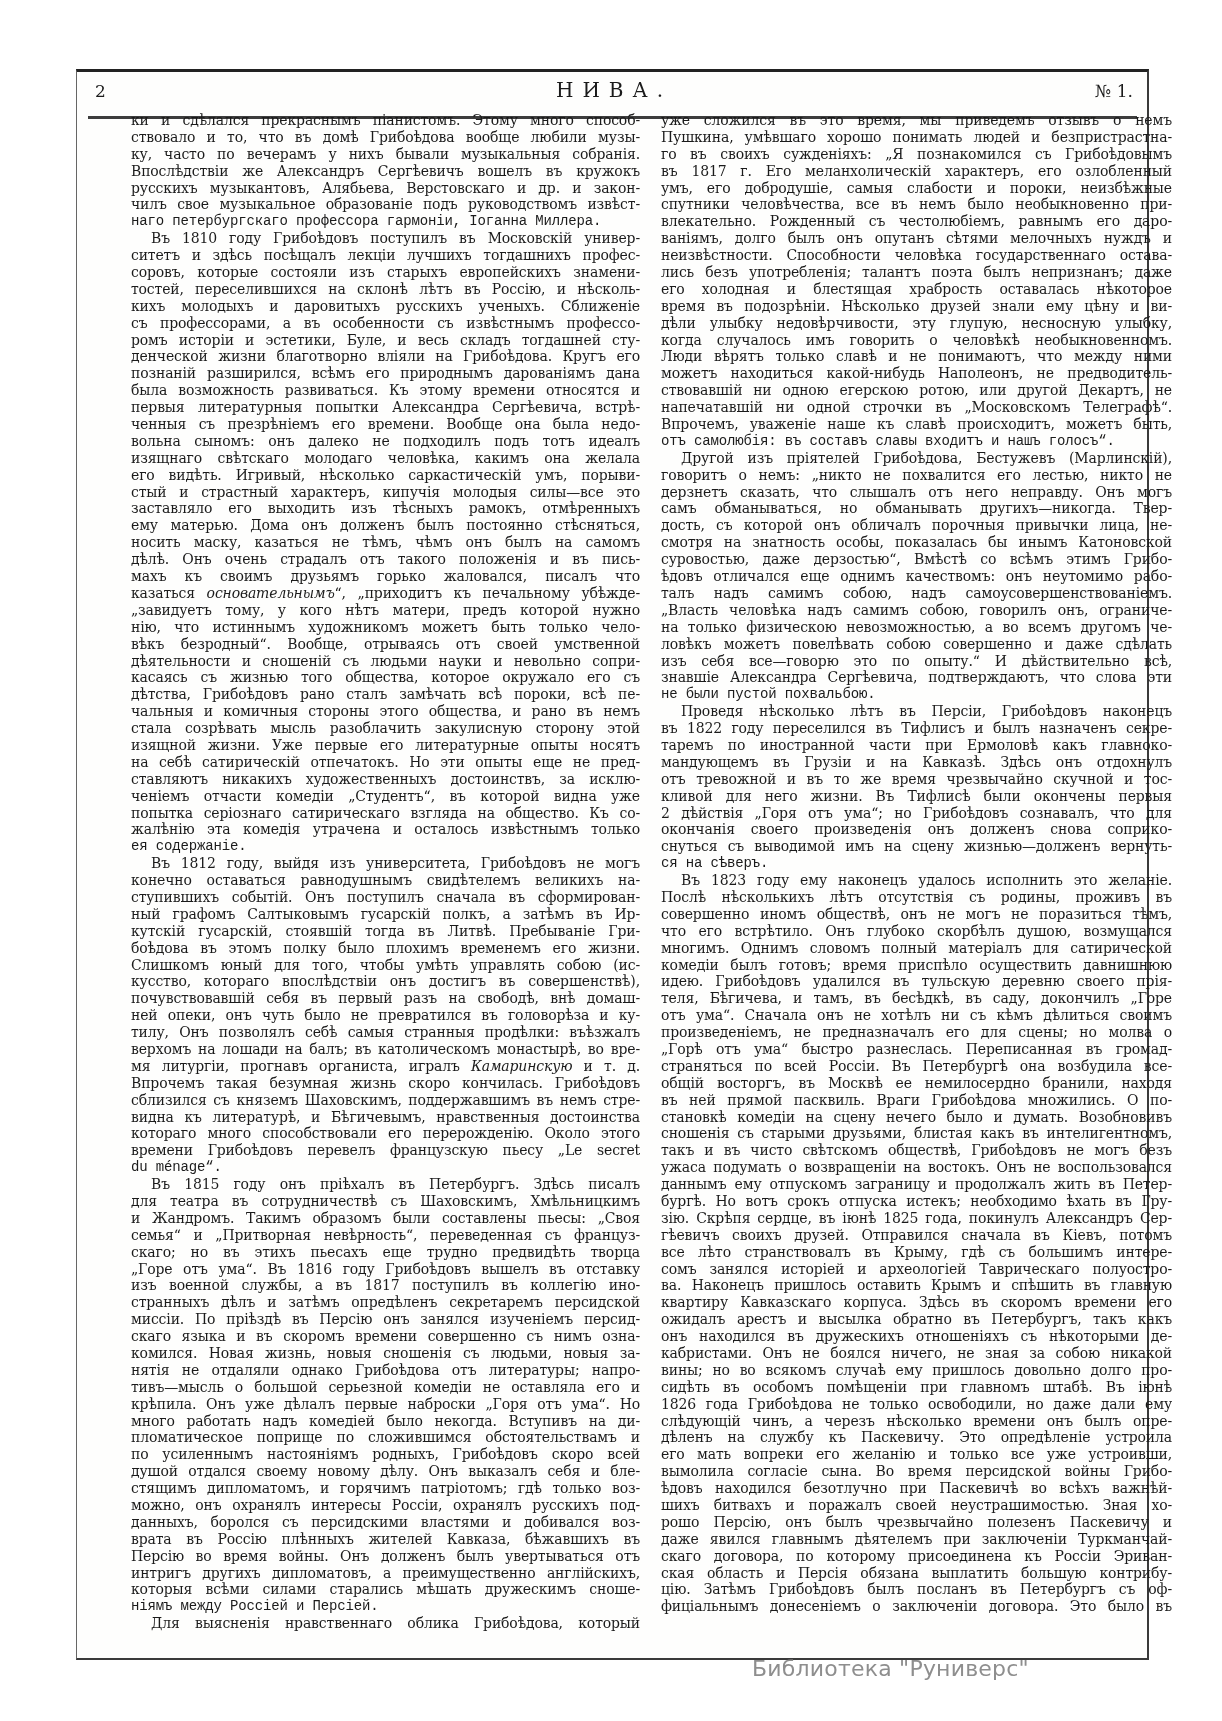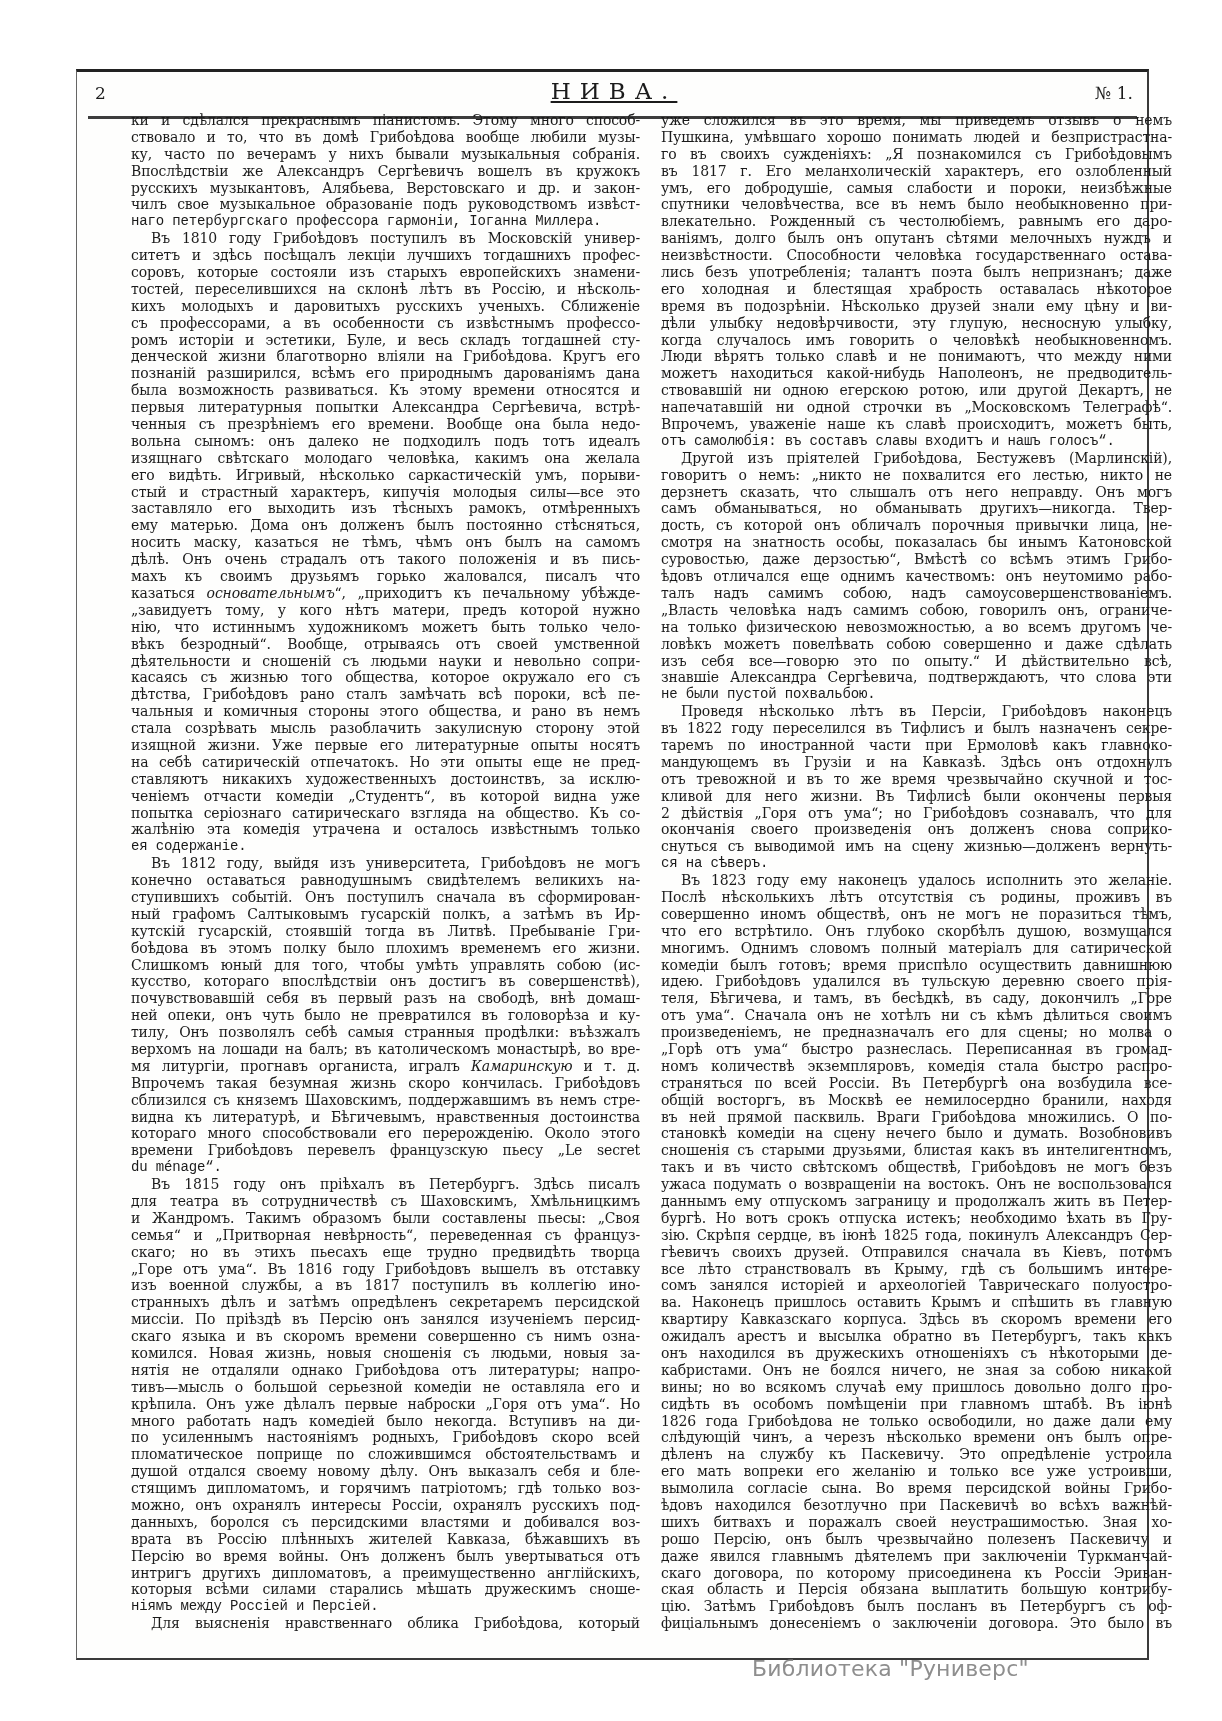--- a/index.html
+++ b/index.html
@@ -8,21 +8,21 @@
     font-family:"DejaVu Serif","Liberation Serif",serif; color:#1b1b1b;
   }
   .frame {
     position:absolute; left:76px; top:69px; width:1070px; height:1586px;
     border-top:3px solid #222; border-left:1px solid #666;
     border-right:2px solid #3a3a3a; border-bottom:2px solid #3a3a3a;
     background:#fefefd;
   }
   .header { position:absolute; top:6px; left:18px; right:14px; display:flex; align-items:baseline; }
   .pagenum { width:120px; font-size:17px; }
-  .title   { flex:1; text-align:center; font-size:23px; letter-spacing:9px;text-decoration:underline; }
+  .title   { flex:1; text-align:center; font-size:20px; letter-spacing:9px; }
   .issue   { width:120px; text-align:right; font-size:17px; }
   .rule { position:absolute; top:44px; left:11px; right:10px; height:3px; background:#3d3d3d; }
   .col {
     position:absolute; top:40px;
     font-size:14px; line-height:16.9px; letter-spacing:-0.15px;
     text-rendering:optimizeLegibility;
     margin-left:38px;
   }
   .col-left  { left:16px;  width:509px; }
   .col-right { left:546px; width:511px; }
@@ -121,22 +121,22 @@
         <div class="line">„Горе отъ ума“. Въ 1816 году Грибоѣдовъ вышелъ въ отставку</div>
         <div class="line">изъ военной службы, а въ 1817 поступилъ въ коллегію ино-</div>
         <div class="line">странныхъ дѣлъ и затѣмъ опредѣленъ секретаремъ персидской</div>
         <div class="line">миссіи. По пріѣздѣ въ Персію онъ занялся изученіемъ персид-</div>
         <div class="line">скаго языка и въ скоромъ времени совершенно съ нимъ озна-</div>
         <div class="line">комился. Новая жизнь, новыя сношенія съ людьми, новыя за-</div>
         <div class="line">нятія не отдаляли однако Грибоѣдова отъ литературы; напро-</div>
         <div class="line">тивъ—мысль о большой серьезной комедіи не оставляла его и</div>
         <div class="line">крѣпила. Онъ уже дѣлалъ первые наброски „Горя отъ ума“. Но</div>
         <div class="line">много работать надъ комедіей было некогда. Вступивъ на ди-</div>
+        <div class="line">пломатическое поприще по сложившимся обстоятельствамъ и</div>
         <div class="line">по усиленнымъ настояніямъ родныхъ, Грибоѣдовъ скоро всей</div>
-        <div class="line">пломатическое поприще по сложившимся обстоятельствамъ и</div>
         <div class="line">душой отдался своему новому дѣлу. Онъ выказалъ себя и бле-</div>
         <div class="line">стящимъ дипломатомъ, и горячимъ патріотомъ; гдѣ только воз-</div>
         <div class="line">можно, онъ охранялъ интересы Россіи, охранялъ русскихъ под-</div>
         <div class="line">данныхъ, боролся съ персидскими властями и добивался воз-</div>
         <div class="line">врата въ Россію плѣнныхъ жителей Кавказа, бѣжавшихъ въ</div>
         <div class="line">Персію во время войны. Онъ долженъ былъ увертываться отъ</div>
         <div class="line">интригъ другихъ дипломатовъ, а преимущественно англійскихъ,</div>
         <div class="line">которыя всѣми силами старались мѣшать дружескимъ сноше-</div>
         <div class="line pend">ніямъ между Россіей и Персіей.</div>
         <div class="line ind">Для выясненія нравственнаго облика Грибоѣдова, который</div>
@@ -191,21 +191,20 @@
         <div class="line">Послѣ нѣсколькихъ лѣтъ отсутствія съ родины, проживъ въ</div>
         <div class="line">совершенно иномъ обществѣ, онъ не могъ не поразиться тѣмъ,</div>
         <div class="line">что его встрѣтило. Онъ глубоко скорбѣлъ душою, возмущался</div>
         <div class="line">многимъ. Однимъ словомъ полный матеріалъ для сатирической</div>
         <div class="line">комедіи былъ готовъ; время приспѣло осуществить давнишнюю</div>
         <div class="line">идею. Грибоѣдовъ удалился въ тульскую деревню своего прія-</div>
         <div class="line">теля, Бѣгичева, и тамъ, въ бесѣдкѣ, въ саду, докончилъ „Горе</div>
         <div class="line">отъ ума“. Сначала онъ не хотѣлъ ни съ кѣмъ дѣлиться своимъ</div>
         <div class="line">произведеніемъ, не предназначалъ его для сцены; но молва о</div>
         <div class="line">„Горѣ отъ ума“ быстро разнеслась. Переписанная въ громад-</div>
-        <div class="line">номъ количествѣ экземпляровъ, комедія стала быстро распро-</div>
         <div class="line">страняться по всей Россіи. Въ Петербургѣ она возбудила все-</div>
         <div class="line">общій восторгъ, въ Москвѣ ее немилосердно бранили, находя</div>
         <div class="line">въ ней прямой пасквиль. Враги Грибоѣдова множились. О по-</div>
         <div class="line">становкѣ комедіи на сцену нечего было и думать. Возобновивъ</div>
         <div class="line">сношенія съ старыми друзьями, блистая какъ въ интелигентномъ,</div>
         <div class="line">такъ и въ чисто свѣтскомъ обществѣ, Грибоѣдовъ не могъ безъ</div>
         <div class="line">ужаса подумать о возвращеніи на востокъ. Онъ не воспользовался</div>
         <div class="line">даннымъ ему отпускомъ заграницу и продолжалъ жить въ Петер-</div>
         <div class="line">бургѣ. Но вотъ срокъ отпуска истекъ; необходимо ѣхать въ Гру-</div>
         <div class="line">зію. Скрѣпя сердце, въ іюнѣ 1825 года, покинулъ Александръ Сер-</div>

